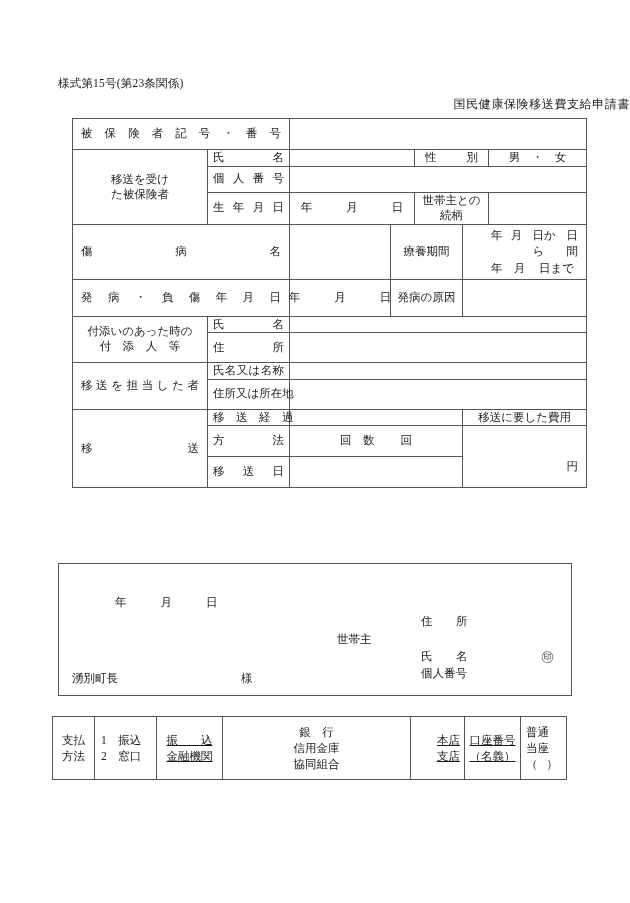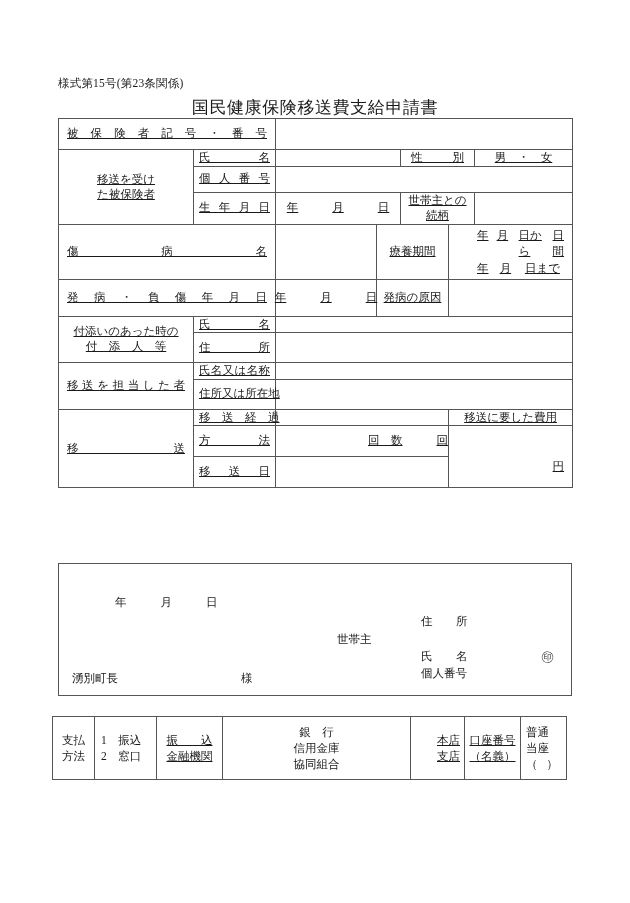--- a/index.html
+++ b/index.html
@@ -27,45 +27,44 @@
     position: absolute;
     left: 58px; top: 76px;
     font-size: 11.5px;
     letter-spacing: .2px;
     white-space: nowrap;
   }
   .doc-title {
     position: absolute;
     left: 0; top: 96px;
     width: 630px;
-    text-align: center;
-    font-size: 17px;
+    text-align: right;
+    font-size: 12px;
     letter-spacing: .6px;
   }
 
   
   .tbl {
     position: absolute;
     border-collapse: collapse;
     table-layout: fixed;
     font-size: 11.5px;
   }
   .tbl td {
     border: 1px solid #555;
     padding: 0;
     vertical-align: middle;
     line-height: 1.35;
   }
 
   
   #main-table {
-    left: 58px;
+    left: 72px;
     top: 118px;
     width: 514px;
-    text-decoration: underline;
   }
 
   
   #pay-table {
     left: 52px;
     top: 716px;
     width: 514px;
   }
 
   
@@ -125,23 +124,23 @@
     display: flex;
     align-items: baseline;
   }
   .period-row .y  { width: 52px; }
   .period-row .m  { width: 58px; }
   .period-row .d  { width: 90px; }
   .period-row .n  { text-align: right; flex: 1; }
 
   .kaisu {
     display: flex;
-    justify-content: flex-end;
+    justify-content: center;
     align-items: baseline;
-    gap: 34px;
+    gap: 26px;
   }
 
   
   #decl {
     position: absolute;
     left: 58px;
     top: 563px;
     width: 514px;
     height: 133px;
     border: 1px solid #555;

